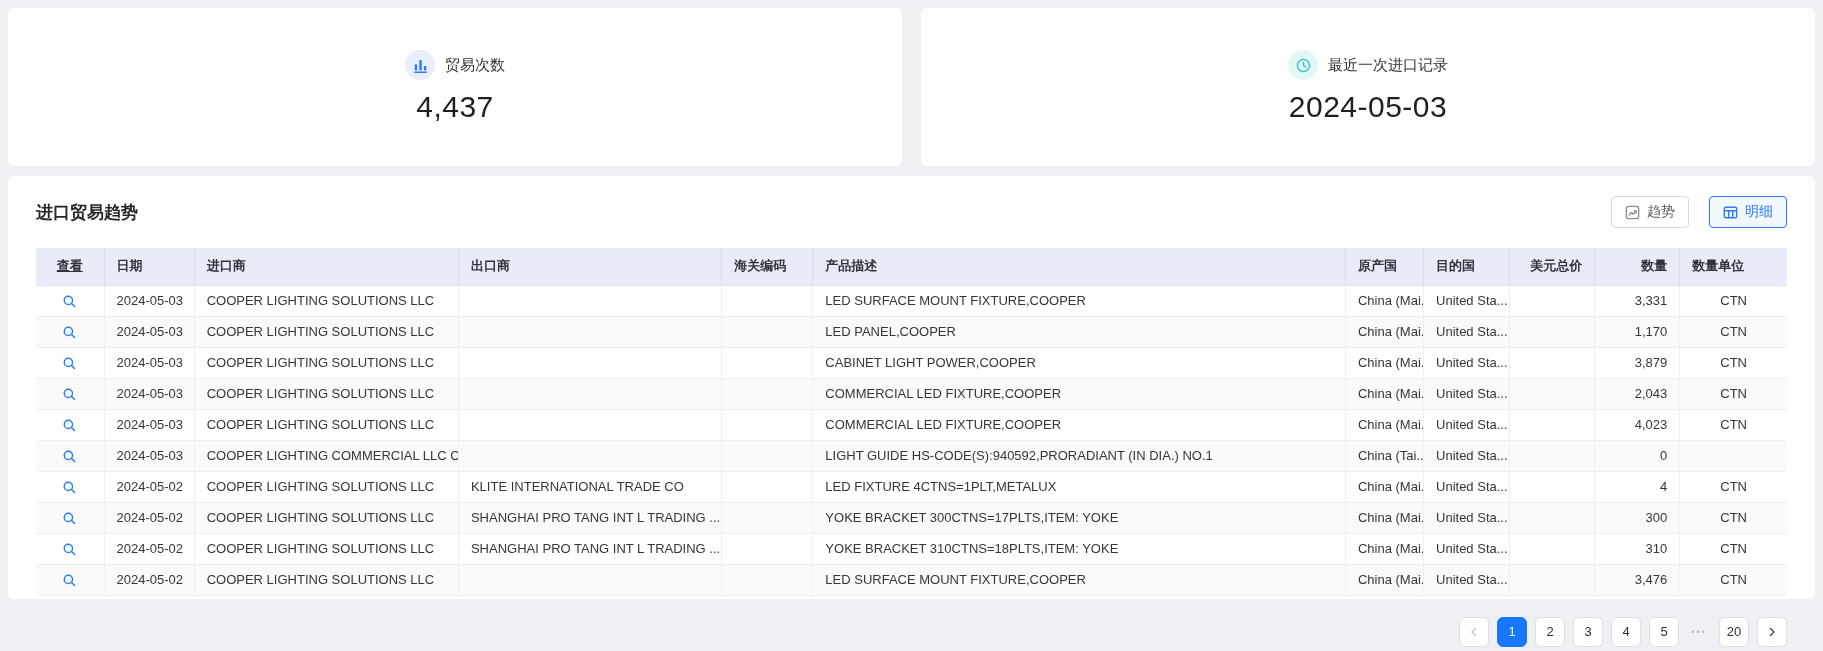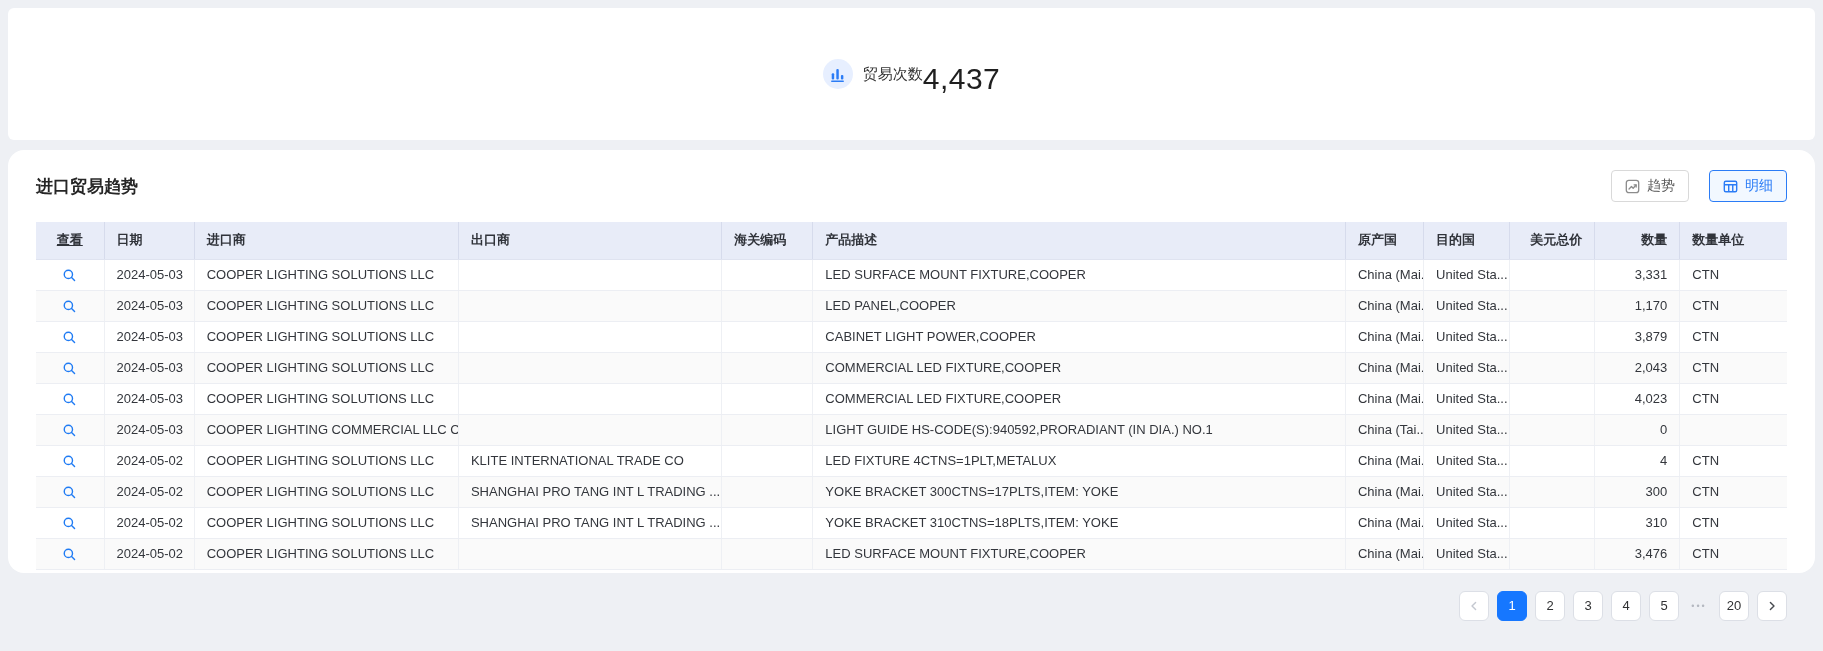--- a/index.html
+++ b/index.html
@@ -8,37 +8,37 @@
     width:1823px; height:651px; overflow:hidden;
     background:#eef0f4;
     font-family:"Liberation Sans", sans-serif;
     color:#303133;
   }
   .page { padding:8px; }
 
   
   .stats-row { display:flex; gap:19px; }
   .stat-card {
-    flex:1; height:132px; background:#fff; border-radius:6px;
-    display:flex; align-items:center; justify-content:center;
+    flex:1; height:158px; background:#fff; border-radius:6px;
+    display:flex; flex-direction:column; align-items:center; justify-content:center;
   }
   .stat-head { display:flex; align-items:center; gap:10px; }
   .icon-circle {
     width:30px; height:30px; border-radius:50%;
     display:flex; align-items:center; justify-content:center;
   }
   .icon-circle.blue   { background:#e7efff; }
   .icon-circle.orange { background:#fdf4e4; }
   .icon-circle.teal   { background:#e2f8f7; }
   .stat-label { font-size:15px; color:#333; }
   .stat-value { font-size:30px; color:#1f1f1f; margin-top:10px; letter-spacing:0.5px; }
 
   
   .table-card {
-    background:#fff; border-radius:16px; margin-top:10px;
+    background:#fff; border-radius:6px; margin-top:10px;
     padding:20px 28px 22px; height:423px;
   }
   .panel-header { display:flex; justify-content:space-between; align-items:center; margin-bottom:20px; }
   .panel-title { font-size:17px; font-weight:bold; color:#262626; }
   .view-toggle { display:flex; gap:20px; }
   .btn {
     height:32px; padding:0 13px; border-radius:4px; border:1px solid #d9d9d9;
     background:#fff; color:#595959; font-size:14px; font-family:inherit;
     display:inline-flex; align-items:center; gap:7px; cursor:pointer;
   }
@@ -52,21 +52,21 @@
     border-right:1px solid #d6dbec; border-bottom:1px solid #dfe3f0;
   }
   thead th:last-child { border-right:none; }
   thead th.center { text-align:center;text-decoration:underline; }
   thead th.right  { text-align:right; }
   tbody td {
     height:31px; padding:0 12px; font-size:13px; color:#33363c;
     border-bottom:1px solid #eceef3; border-right:1px solid #eef0f4;
     white-space:nowrap; overflow:hidden;
   }
-  tbody td:last-child { border-right:none; }
+  tbody td:last-child { border-right:none;text-align:center; }
   tbody tr:nth-child(even) { background:#fafafa; }
   td.center { text-align:center; }
   td.right  { text-align:right; }
   .view-btn { display:inline-flex; align-items:center; justify-content:center; cursor:pointer; vertical-align:middle; }
 
   
   .pagination { display:flex; justify-content:flex-end; align-items:center; gap:8px; margin-top:21px; }
   .page-btn {
     min-width:30px; height:30px; padding:0 4px; border:1px solid #dcdfe6; border-radius:6px;
     background:#fff; color:#303133; font-size:13px; font-family:inherit;
@@ -94,20 +94,32 @@
               <rect x="2.4" y="17" width="15.2" height="1.7" rx="0.85"></rect>
             </g>
           </svg>
         </span>
         <span class="stat-label">贸易次数</span>
       </div>
       <div class="stat-value">4,437</div>
     </div>
 
 
+    <div class="stat-card">
+      <div class="stat-head">
+        <span class="icon-circle teal">
+          <svg width="17" height="17" viewBox="0 0 20 20">
+            <circle cx="10" cy="10" r="7.2" fill="none" stroke="#2fc7c9" stroke-width="1.6"></circle>
+            <path d="M10 6v4l2.7 1.9" fill="none" stroke="#2fc7c9" stroke-width="1.6" stroke-linecap="round" stroke-linejoin="round"></path>
+          </svg>
+        </span>
+        <span class="stat-label">最近一次进口记录</span>
+      </div>
+      <div class="stat-value">2024-05-03</div>
+    </div>
   </div>
 
   <div class="table-card">
     <div class="panel-header">
       <div class="panel-title">进口贸易趋势</div>
       <div class="view-toggle">
         <button class="btn">
           <span style="display:inline-flex">
             <svg width="15" height="15" viewBox="0 0 16 16">
               <rect x="1.4" y="1.4" width="13.2" height="13.2" rx="2.6" fill="none" stroke="#8c8c8c" stroke-width="1.4"></rect>

